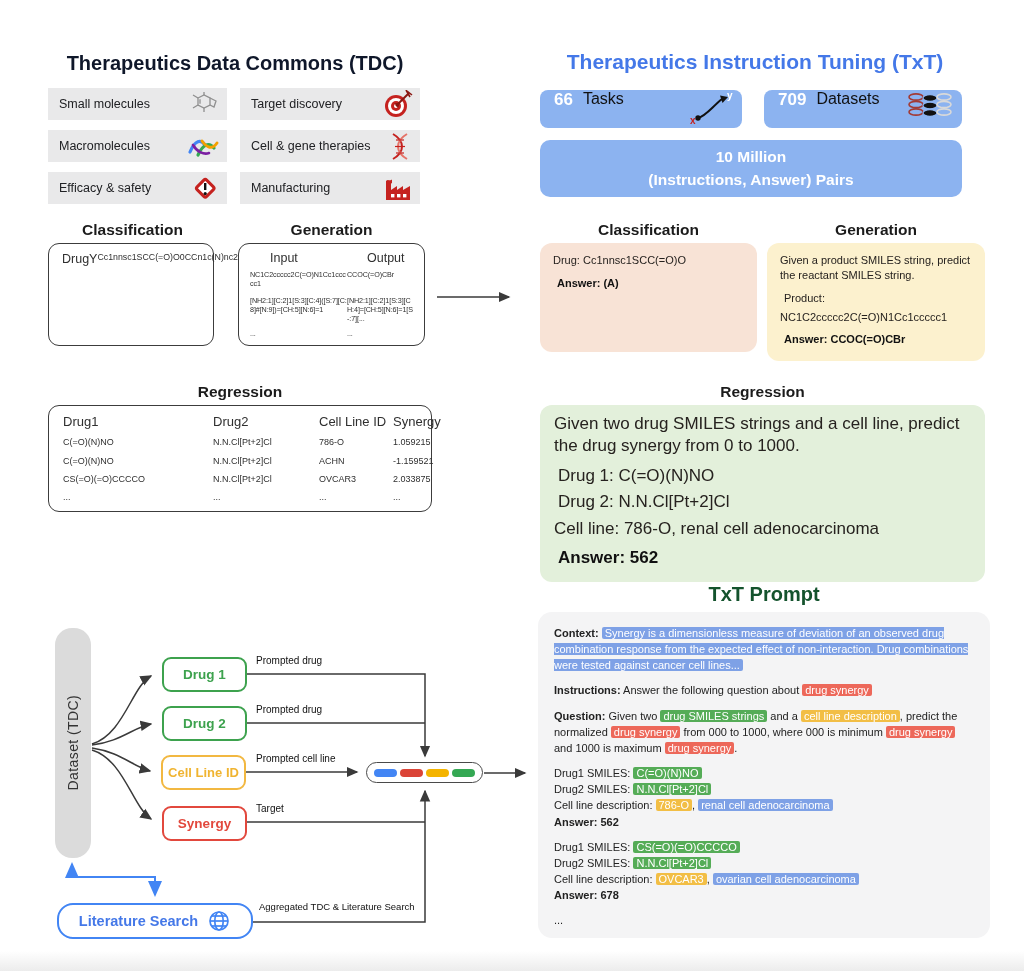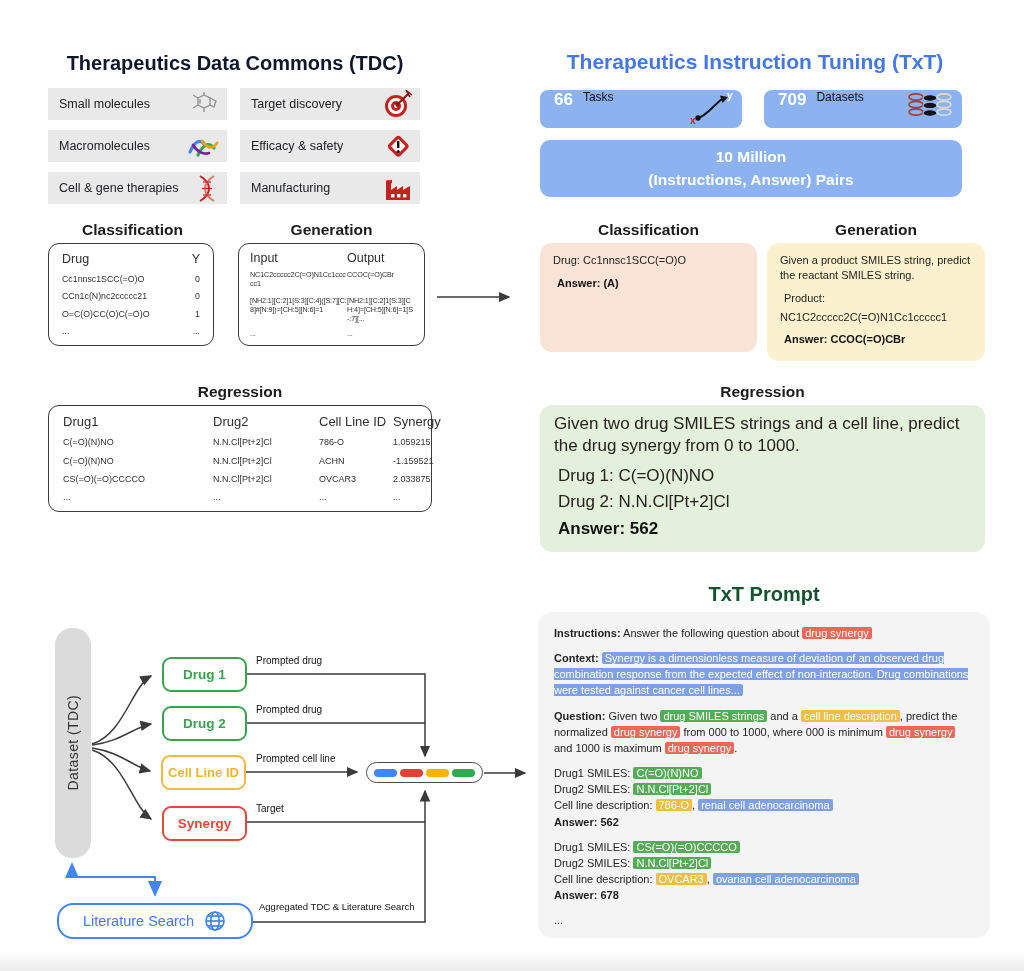--- a/index.html
+++ b/index.html
@@ -18,43 +18,43 @@
   
   .features{position:absolute;left:48px;top:88px;display:grid;grid-template-columns:179px 180px;column-gap:13px;row-gap:10px;}
   .feat{background:#E9E9EA;border-radius:0;height:32px;display:flex;align-items:center;justify-content:space-between;padding:0 7px 0 11px;box-sizing:border-box;}
   .feat span.lbl{font-size:12.5px;color:#202124;}
 
   
   .tbl{position:absolute;border:1.4px solid #3c3c3c;border-radius:11px;background:#fff;box-sizing:border-box;}
   .thead span{font-size:12.5px;color:#0f0f0f;}
   .trow{display:flex;justify-content:space-between;}
   .trow span{color:#2f2f2f;}
-  #cls-tbl{left:48px;top:243px;width:166px;height:103px;padding:8px 13px 9px;display:flex;flex-direction:column;justify-content:space-between;}
+  #cls-tbl{left:48px;top:243px;width:166px;height:103px;padding:8px 13px 9px;display:flex;justify-content:space-between;}
   #cls-tbl .trow:not(.thead) span{font-size:8.8px;}
   #gen-tbl{left:238px;top:243px;width:187px;height:103px;padding:7px 11px 8px;display:flex;flex-direction:column;}
   #gen-tbl .trow{justify-content:flex-start;}
   #gen-tbl .c1{width:97px;flex:none;}
   #gen-tbl .c2{flex:1;}
   #gen-tbl .trow:not(.thead) span{font-size:7.2px;line-height:1.3;word-break:break-all;letter-spacing:-0.1px;}
-  #gen-tbl .thead{margin-bottom:5px;}
+  #gen-tbl .thead{margin-bottom:5px;margin-left:20px;}
   #gen-tbl .g1{margin-bottom:7px;}
   #gen-tbl .g2{margin-bottom:5px;}
   #reg-tbl{left:48px;top:405px;width:384px;height:107px;padding:8px 14px 9px;display:flex;flex-direction:column;justify-content:space-between;}
   #reg-tbl .trow{justify-content:flex-start;}
   #reg-tbl .r1{width:150px;flex:none;}
   #reg-tbl .r2{width:106px;flex:none;}
   #reg-tbl .r3{width:74px;flex:none;}
   #reg-tbl .r4{flex:1;}
   #reg-tbl .thead span{font-size:13px;}
   #reg-tbl .trow:not(.thead) span{font-size:9px;}
 
   
   .stat{position:absolute;background:#8CB3F0;border-radius:8px;height:38px;display:flex;box-sizing:border-box;padding:0 9px 0 14px;}
   .stat .num{color:#fff;font-weight:700;font-size:17px;}
-  .stat .slbl{color:#111;font-size:12px;margin-left:10px;flex:1;}
+  .stat .slbl{color:#111;font-size:16px;margin-left:10px;flex:1;}
   #stat-tasks{left:540px;top:90px;width:202px;}
   #stat-datasets{left:764px;top:90px;width:198px;}
   .pairs{position:absolute;left:540px;top:140px;width:422px;height:57px;background:#8CB3F0;border-radius:10px;display:flex;flex-direction:column;align-items:center;justify-content:center;color:#fff;font-weight:700;font-size:15.5px;line-height:1.45;}
 
   
   .ex-box{position:absolute;border-radius:12px;font-size:11px;line-height:1.35;color:#26221f;box-sizing:border-box;}
   .ex-box p{margin:0 0 8px;}
   .ex-box p:last-child{margin:0;}
   .ans{font-weight:700;color:#111;}
   #cls-box{left:540px;top:243px;width:217px;min-height:109px;background:#F8E3D6;padding:10px 13px;}
@@ -79,21 +79,21 @@
   .dataset{position:absolute;left:55px;top:628px;width:36px;height:230px;background:#DBDBDB;border-radius:17px;display:flex;align-items:center;justify-content:center;}
   .dataset span{writing-mode:vertical-rl;transform:rotate(180deg);font-size:14px;color:#333;letter-spacing:.4px;}
   .node{position:absolute;background:#fff;border:2.2px solid;border-radius:9px;display:flex;align-items:center;justify-content:center;font-weight:700;font-size:13.5px;box-sizing:border-box;width:85px;height:35px;}
   .n-green{border-color:#3DA24E;color:#3DA24E;}
   .n-yellow{border-color:#F2B841;color:#F0B431;}
   .n-red{border-color:#E2483D;color:#E2483D;}
   .edge-lbl{position:absolute;font-size:10px;color:#111;}
   .capsule{position:absolute;left:366px;top:762px;width:117px;height:21px;background:#fff;border:1.6px solid #4a4a4a;border-radius:12px;display:flex;align-items:center;justify-content:center;gap:3px;box-sizing:border-box;}
   .pillseg{width:23px;height:8px;border-radius:4px;display:block;}
   .p-blue{background:#4285F4;} .p-red{background:#DB4437;} .p-yellow{background:#F4B400;} .p-green{background:#34A853;}
-  .lit{position:absolute;left:57px;top:903px;width:196px;height:36px;border:2px solid #4285F4;border-radius:16px;background:#fff;display:flex;align-items:center;justify-content:center;gap:9px;color:#4478E8;font-weight:400;font-size:14.5px;box-sizing:border-box;}
+  .lit{position:absolute;left:57px;top:903px;width:196px;height:36px;border:2px solid #4285F4;border-radius:16px;background:#fff;display:flex;align-items:center;justify-content:center;gap:9px;color:#4478E8;font-weight:700;font-size:14.5px;box-sizing:border-box;}
   .bottom-fade{position:absolute;left:0;bottom:0;width:1024px;height:20px;background:linear-gradient(#ffffff,#ececec);}
 </style>
 </head>
 <body>
 
 <svg class="overlay" width="1024" height="971" viewBox="0 0 1024 971">
   <defs>
     <marker id="ab" markerWidth="8" markerHeight="8" refX="7" refY="4" orient="auto">
         <path d="M0,0.5 L8,4 L0,7.5 Z" fill="#3a3a3a"></path>
       </marker>
@@ -151,37 +151,37 @@
     <svg width="34" height="28" viewBox="0 0 34 28">
       <g fill="none" stroke-linecap="round">
         <path d="M4,20 C9,8 15,7 19,13" stroke="#4285F4" stroke-width="3.2"></path>
         <path d="M12,23 C17,12 23,10 28,16" stroke="#34A853" stroke-width="3.2"></path>
         <path d="M16,9 C21,16 26,18 31,11" stroke="#F4A100" stroke-width="3"></path>
         <path d="M7,13 C11,20 18,23 23,21" stroke="#7B1FA2" stroke-width="2.6"></path>
       </g>
     </svg>
   </div>
   <div class="feat">
-    <span class="lbl">Efficacy &amp; safety</span>
-    <svg width="29" height="29" viewBox="0 0 29 29">
-      <rect x="7.5" y="7.5" width="13.5" height="13.5" rx="2" transform="rotate(45 14.25 14.25)" fill="#fff" stroke="#C5221F" stroke-width="3"></rect>
-      <line x1="14.2" y1="9" x2="14.2" y2="16" stroke="#111" stroke-width="2.4"></line>
-      <circle cx="14.2" cy="19.6" r="1.6" fill="#111"></circle>
-    </svg>
-  </div>
-  <div class="feat">
     <span class="lbl">Cell &amp; gene therapies</span>
     <svg width="26" height="29" viewBox="0 0 26 29">
       <g fill="none">
         <path d="M6,2 C18,9 18,20 6,27" stroke="#C5221F" stroke-width="2"></path>
         <path d="M20,2 C8,9 8,20 20,27" stroke="#E57368" stroke-width="2"></path>
         <line x1="9" y1="8" x2="17" y2="8" stroke="#C5221F" stroke-width="1.2"></line>
         <line x1="8" y1="14.5" x2="18" y2="14.5" stroke="#C5221F" stroke-width="1.2"></line>
         <line x1="9" y1="21" x2="17" y2="21" stroke="#C5221F" stroke-width="1.2"></line>
       </g>
+    </svg>
+  </div>
+  <div class="feat">
+    <span class="lbl">Efficacy &amp; safety</span>
+    <svg width="29" height="29" viewBox="0 0 29 29">
+      <rect x="7.5" y="7.5" width="13.5" height="13.5" rx="2" transform="rotate(45 14.25 14.25)" fill="#fff" stroke="#C5221F" stroke-width="3"></rect>
+      <line x1="14.2" y1="9" x2="14.2" y2="16" stroke="#111" stroke-width="2.4"></line>
+      <circle cx="14.2" cy="19.6" r="1.6" fill="#111"></circle>
     </svg>
   </div>
   <div class="feat">
     <span class="lbl">Manufacturing</span>
     <svg width="31" height="27" viewBox="0 0 31 27">
       <path d="M4,25 V7 H9 V15 L15,11 V15 L21,11 V15 L28,11 V25 Z" fill="#C5221F"></path>
       <path d="M4,6 C6,3.6 8,6.6 10,4.6 V8 C8,10 6,7 4,9 Z" fill="#C5221F"></path>
       <rect x="9" y="19" width="3.4" height="3.4" fill="#fff"></rect>
       <rect x="15" y="19" width="3.4" height="3.4" fill="#fff"></rect>
       <rect x="21" y="19" width="3.4" height="3.4" fill="#fff"></rect>
@@ -324,20 +324,21 @@
   <p>NC1C2ccccc2C(=O)N1Cc1ccccc1</p>
   <p class="ans tight">Answer: CCOC(=O)CBr</p>
 </div>
 
 <div class="sec-h" style="left:540px;top:383px;width:445px;">Regression</div>
 
 <div class="ex-box" id="reg-box">
   <p>Given two drug SMILES strings and a cell line, predict the drug synergy from 0 to 1000.</p>
   <p class="tight">Drug 1: C(=O)(N)NO</p>
   <p class="tight">Drug 2:  N.N.Cl[Pt+2]Cl</p>
+  <p>Cell line: 786-O, renal cell adenocarcinoma</p>
   <p class="ans tight">Answer: 562</p>
 </div>
 
 <div class="dataset">
   <span>Dataset (TDC)</span>
 </div>
 
 <div class="node n-green" style="left:162px;top:657px;">
     <span>Drug 1</span>
   </div>
@@ -373,23 +374,23 @@
       <line x1="3" y1="12" x2="21" y2="12"></line>
       <line x1="4.6" y1="7" x2="19.4" y2="7"></line>
       <line x1="4.6" y1="17" x2="19.4" y2="17"></line>
     </g>
   </svg>
 </div>
 
 <div class="prompt-title">TxT Prompt</div>
 
 <div class="panel">
+  <p><b>Context: </b><span class="hl hl-blue">Synergy is a dimensionless measure of deviation of an observed drug combination response from the expected effect of non-interaction. Drug combinations were tested against cancer cell lines...</span></p>
+
   <p><b>Instructions:</b><span> Answer the following question about </span><span class="hl hl-red">drug synergy</span></p>
-
-  <p><b>Context: </b><span class="hl hl-blue">Synergy is a dimensionless measure of deviation of an observed drug combination response from the expected effect of non-interaction. Drug combinations were tested against cancer cell lines...</span></p>
 
   <p><b>Question:</b><span> Given two </span><span class="hl hl-green">drug SMILES strings</span><span> and a </span><span class="hl hl-yellow">cell line description</span><span>, predict the normalized </span><span class="hl hl-red">drug synergy</span><span> from 000 to 1000, where 000 is minimum </span><span class="hl hl-red">drug synergy</span><span> and 1000 is maximum </span><span class="hl hl-red">drug synergy</span><span>.</span></p>
 
   <p class="grp"><span>Drug1 SMILES: </span><span class="hl hl-green">C(=O)(N)NO</span></p>
   <p class="grp"><span>Drug2 SMILES: </span><span class="hl hl-green">N.N.Cl[Pt+2]Cl</span></p>
   <p class="grp"><span>Cell line description: </span><span class="hl hl-yellow">786-O</span><span>, </span><span class="hl hl-blue">renal cell adenocarcinoma</span></p>
   <p><b>Answer: 562</b></p>
 
   <p class="grp"><span>Drug1 SMILES: </span><span class="hl hl-green">CS(=O)(=O)CCCCO</span></p>
   <p class="grp"><span>Drug2 SMILES: </span><span class="hl hl-green">N.N.Cl[Pt+2]Cl</span></p>

